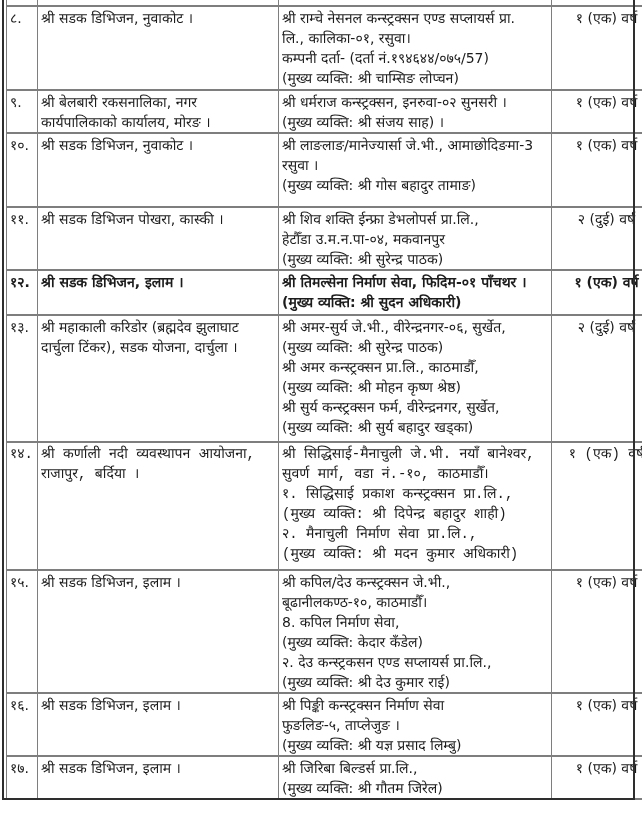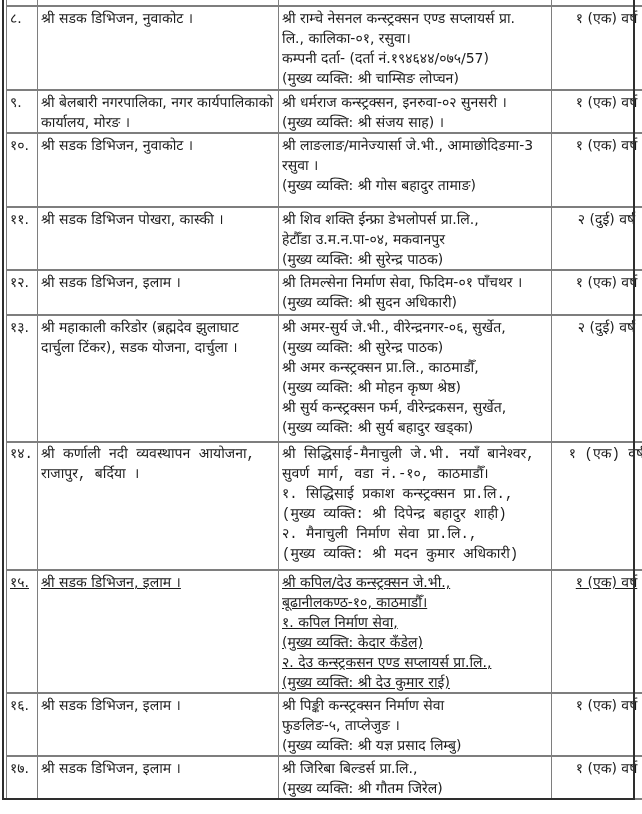--- a/index.html
+++ b/index.html
@@ -29,24 +29,24 @@
   td.sn{width:24px;padding-left:4px;padding-right:1px;}
   td.office{width:234px;}
   td.contractor{width:266px;}
   td.duration{width:103px;text-align:center;padding-top:2px;}
   .cl{white-space:nowrap;overflow:hidden;}
   tr.sliver td{height:5px;border-bottom-width:2px;}
   tr.r8  td{height:81px;}
   tr.r9  td{height:37px;}
   tr.r10 td{height:71px;}
   tr.r11 td{height:57px;}
-  tr.r12 td{height:42px;}
+  tr.r12 td{height:42px;font-weight:bold;}
   tr.r13 td{height:124px;margin-left:12px;}
   tr.r14 td{height:125px;font-family:Liberation Mono, monospace;}
-  tr.r15 td{height:120px;text-decoration:underline;}
+  tr.r15 td{height:120px;}
   tr.r16 td{height:58px;border-radius:6px;}
   tr.r17 td{height:37px;margin-left:12px;}
 </style>
 </head>
 <body>
 
 <div class="page">
   <table class="doc">
     <tbody>
         <tr class="sliver">
@@ -63,21 +63,21 @@
         <div class="cl">श्री राम्चे नेसनल कन्स्ट्रक्सन एण्ड सप्लायर्स प्रा.</div>
         <div class="cl">लि., कालिका-०१, रसुवा।</div>
         <div class="cl">कम्पनी दर्ता- (दर्ता नं.१९४६४४/०७५/57)</div>
         <div class="cl">(मुख्य व्यक्ति: श्री चाम्सिङ लोप्चन)</div>
       </td>
       <td class="duration">१ (एक) वर्ष</td>
     </tr>
 
     <tr class="r9">
       <td class="sn">९.</td>
-      <td class="office">श्री बेलबारी नगरपालिका, नगर कार्यपालिकाको कार्यालय, मोरङ ।</td>
+      <td class="office">श्री बेलबारी रकसनालिका, नगर कार्यपालिकाको कार्यालय, मोरङ ।</td>
       <td class="contractor">
         <div class="cl">श्री धर्मराज कन्स्ट्रक्सन, इनरुवा-०२ सुनसरी ।</div>
         <div class="cl">(मुख्य व्यक्ति: श्री संजय साह) ।</div>
       </td>
       <td class="duration">१ (एक) वर्ष</td>
     </tr>
 
     <tr class="r10">
       <td class="sn">१०.</td>
       <td class="office">श्री सडक डिभिजन, नुवाकोट ।</td>
@@ -111,21 +111,21 @@
     </tr>
 
     <tr class="r13">
       <td class="sn">१३.</td>
       <td class="office">श्री महाकाली करिडोर (ब्रह्मदेव झुलाघाट दार्चुला टिंकर), सडक योजना, दार्चुला ।</td>
       <td class="contractor">
         <div class="cl">श्री अमर-सुर्य जे.भी., वीरेन्द्रनगर-०६, सुर्खेत,</div>
         <div class="cl">(मुख्य व्यक्ति: श्री सुरेन्द्र पाठक)</div>
         <div class="cl">श्री अमर कन्स्ट्रक्सन प्रा.लि., काठमाडौँ,</div>
         <div class="cl">(मुख्य व्यक्ति: श्री मोहन कृष्ण श्रेष्ठ)</div>
-        <div class="cl">श्री सुर्य कन्स्ट्रक्सन फर्म, वीरेन्द्रकसन, सुर्खेत,</div>
+        <div class="cl">श्री सुर्य कन्स्ट्रक्सन फर्म, वीरेन्द्रनगर, सुर्खेत,</div>
         <div class="cl">(मुख्य व्यक्ति: श्री सुर्य बहादुर खड्का)</div>
       </td>
       <td class="duration">२ (दुई) वर्ष</td>
     </tr>
 
     <tr class="r14">
       <td class="sn">१४.</td>
       <td class="office">श्री कर्णाली नदी व्यवस्थापन आयोजना, राजापुर, बर्दिया ।</td>
       <td class="contractor">
         <div class="cl">श्री सिद्धिसाई-मैनाचुली जे.भी. नयाँ बानेश्वर,</div>
@@ -137,21 +137,21 @@
       </td>
       <td class="duration">१ (एक) वर्ष</td>
     </tr>
 
     <tr class="r15">
       <td class="sn">१५.</td>
       <td class="office">श्री सडक डिभिजन, इलाम ।</td>
       <td class="contractor">
         <div class="cl">श्री कपिल/देउ कन्स्ट्रक्सन जे.भी.,</div>
         <div class="cl">बूढानीलकण्ठ-१०, काठमाडौँ।</div>
-        <div class="cl">१. कपिल निर्माण सेवा,</div>
+        <div class="cl">8. कपिल निर्माण सेवा,</div>
         <div class="cl">(मुख्य व्यक्ति: केदार कँडेल)</div>
         <div class="cl">२. देउ कन्स्ट्रकसन एण्ड सप्लायर्स प्रा.लि.,</div>
         <div class="cl">(मुख्य व्यक्ति: श्री देउ कुमार राई)</div>
       </td>
       <td class="duration">१ (एक) वर्ष</td>
     </tr>
 
     <tr class="r16">
       <td class="sn">१६.</td>
       <td class="office">श्री सडक डिभिजन, इलाम ।</td>

